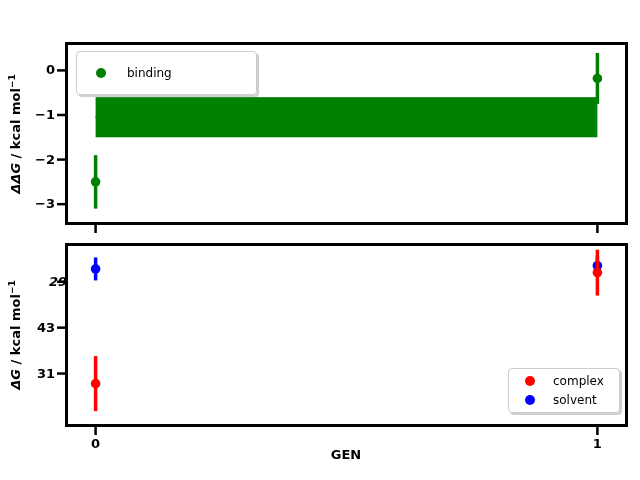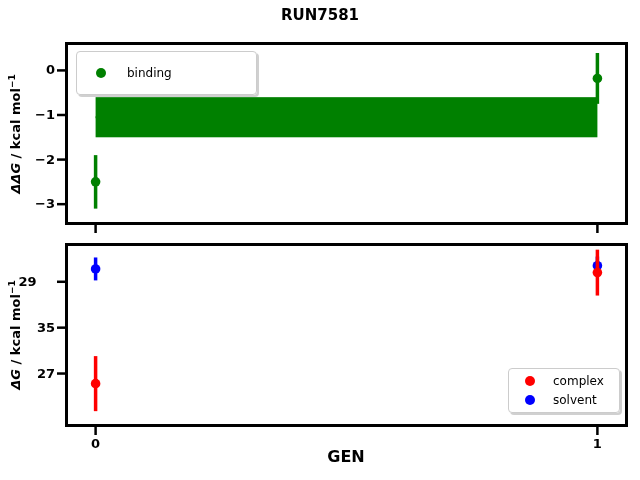--- a/index.html
+++ b/index.html
@@ -9,40 +9,39 @@
              font-size:15px;font-weight:bold;white-space:nowrap;}
   #plot-svg{position:absolute;left:0;top:0;z-index:1;}
   .axes-frame{position:absolute;border:3px solid #000;box-sizing:content-box;z-index:2;
               background:transparent;pointer-events:none;}
   .tick-label{position:absolute;font-size:13px;font-weight:bold;line-height:16px;z-index:2;}
   .ylabel{position:absolute;transform:translate(-50%,-50%) rotate(-90deg);white-space:nowrap;
           font-size:13px;font-weight:bold;z-index:2;}
   .ylabel sup{font-size:9px;}
   .mathvar{font-style:italic;}
   .xlabel{position:absolute;left:346px;top:447px;transform:translateX(-50%);
-          font-size:16px;font-weight:bold;z-index:2;}
+          font-size:13px;font-weight:bold;z-index:2;}
   .legend{position:absolute;z-index:3;background:rgba(255,255,255,0.88);
           border:1px solid #cccccc;border-radius:4px;box-shadow:2px 2px 0 rgba(170,170,170,0.55);
           padding:3px 6px;box-sizing:border-box;display:flex;flex-direction:column;justify-content:center;}
   .legend-row{display:flex;align-items:center;height:19px;}
   .handle{width:36px;display:flex;align-items:center;justify-content:center;flex:none;}
   #legend-1 .handle{width:30px;}
   .dot{width:10px;height:10px;border-radius:50%;display:inline-block;}
   .dotted-line{width:34px;height:3px;display:inline-block;}
   .legend-label{margin-left:8px;font-size:12px;white-space:nowrap;}
   #legend-0{left:76px;top:51px;width:181px;height:44px;}
   #legend-1{left:508px;top:368px;width:112px;height:45px;}
   #ylabel-0{left:15px;top:134px;}
   #ylabel-1{left:15px;top:335px;}
 </style>
 </head>
 <body>
 
 <div class="figure">
-  <div class="fig-title">RUN7581</div>
 
   <svg id="plot-svg" width="640" height="480" xmlns="http://www.w3.org/2000/svg">
       <line x1="95.5990990990991" y1="117.22670025188918" x2="597.400900900901" y2="117.22670025188918" stroke="#008000" stroke-width="2" stroke-dasharray="2 4"></line>
       <rect x="95.5990990990991" y="97.16372795969774" width="501.80180180180184" height="40.12594458438285" fill="#008000"></rect>
       <line x1="95.5990990990991" y1="208.62468513853906" x2="95.5990990990991" y2="155.1234256926952" stroke="#008000" stroke-width="3.5"></line>
       <line x1="597.400900900901" y1="103.8513853904282" x2="597.400900900901" y2="53.02518891687657" stroke="#008000" stroke-width="3.5"></line>
       <circle cx="95.5990990990991" cy="181.87405541561714" r="4.8" fill="#008000"></circle>
       <circle cx="597.400900900901" cy="78.4382871536524" r="4.8" fill="#008000"></circle>
       <line x1="65" y1="70.41309823677582" x2="57" y2="70.41309823677582" stroke="#000" stroke-width="2.5"></line>
       <line x1="65" y1="114.99748110831234" x2="57" y2="114.99748110831234" stroke="#000" stroke-width="2.5"></line>
@@ -94,18 +93,18 @@
       <span class="handle">
           <span class="dot" style="background-color: rgb(0, 0, 255);"></span>
         </span>
       <span class="legend-label">solvent</span>
     </div>
   </div>
 <div class="tick-label" style="left: 0px; width: 55px; text-align: right; top: 62.4131px;">0</div>
     <div class="tick-label" style="left: 0px; width: 55px; text-align: right; top: 106.997px;">−1</div>
     <div class="tick-label" style="left: 0px; width: 55px; text-align: right; top: 151.582px;">−2</div>
     <div class="tick-label" style="left: 0px; width: 55px; text-align: right; top: 196.166px;">−3</div>
-    <div class="tick-label" style="left: 0px; width: 55px; text-align: center; top: 273.784px;">29</div>
-    <div class="tick-label" style="left: 0px; width: 55px; text-align: right; top: 319.66px;">35</div>
-    <div class="tick-label" style="left: 0px; width: 55px; text-align: right; top: 365.536px;">27</div>
+    <div class="tick-label" style="left: 12px; width: 55px; text-align: right; top: 273.784px; font-style: italic;">29</div>
+    <div class="tick-label" style="left: 0px; width: 55px; text-align: right; top: 319.66px;">43</div>
+    <div class="tick-label" style="left: 0px; width: 55px; text-align: right; top: 365.536px;">31</div>
     <div class="tick-label" style="left: 75.5991px; width: 40px; text-align: center; top: 436px;">0</div>
     <div class="tick-label" style="left: 577.401px; width: 40px; text-align: center; top: 436px;">1</div>
   </div>
 
 </body></html>

